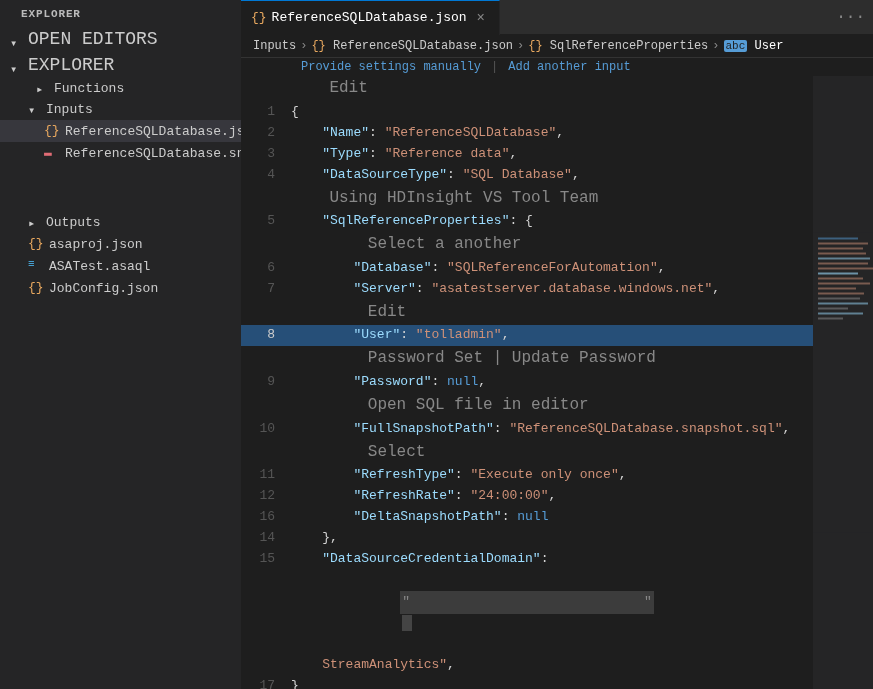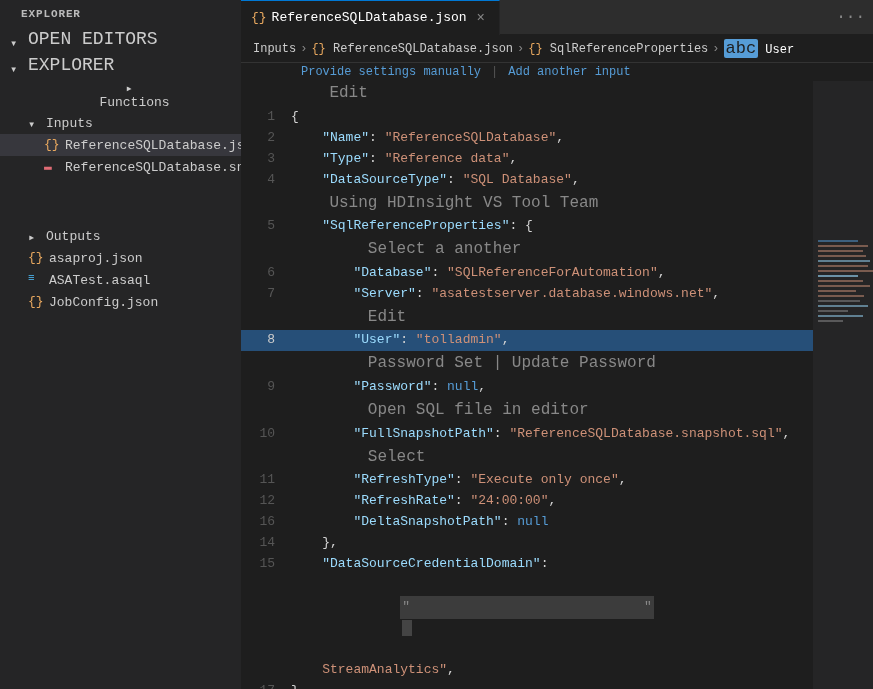--- a/index.html
+++ b/index.html
@@ -237,21 +237,21 @@
   <div class="sidebar-section-header">
     <span class="chevron chevron-down"></span>
     <span>OPEN EDITORS</span>
   </div>
 
   <div class="sidebar-section-header">
     <span class="chevron chevron-down"></span>
     <span>EXPLORER</span>
   </div>
 
-  <div class="sidebar-item" style="padding-left:36px;flex-direction:column;">
+  <div class="sidebar-item" style="padding-left:36px;">
     <span class="chevron chevron-right"></span>
     <span>Functions</span>
   </div>
 
   <div class="sidebar-item" style="padding-left:28px;">
     <span class="chevron chevron-down"></span>
     <span>Inputs</span>
   </div>
 
   <div class="sidebar-item selected" style="padding-left:44px;">
@@ -296,21 +296,21 @@
     <div class="tab-more">···</div>
   </div>
 
   <div class="breadcrumb">
     <span class="breadcrumb-item">Inputs</span>
     <span class="breadcrumb-sep">›</span>
     <span class="breadcrumb-item"><span style="color:#e8a85f;">{}</span> ReferenceSQLDatabase.json</span>
     <span class="breadcrumb-sep">›</span>
     <span class="breadcrumb-item"><span style="color:#e8a85f;">{}</span> SqlReferenceProperties</span>
     <span class="breadcrumb-sep">›</span>
-    <span class="breadcrumb-item active"><span style="background:#569cd6;color:#1e1e1e;padding:0 2px;font-size:17px;border-radius:2px;">abc</span> User</span>
+    <span class="breadcrumb-item active"><span style="background:#569cd6;color:#1e1e1e;padding:0 2px;font-size:11px;border-radius:2px;">abc</span> User</span>
   </div>
 
   <div class="editor-toolbar">
     <span>Provide settings manually</span>
     <span class="toolbar-sep">|</span>
     <span>Add another input</span>
   </div>
 
   <div class="code-editor">
 

